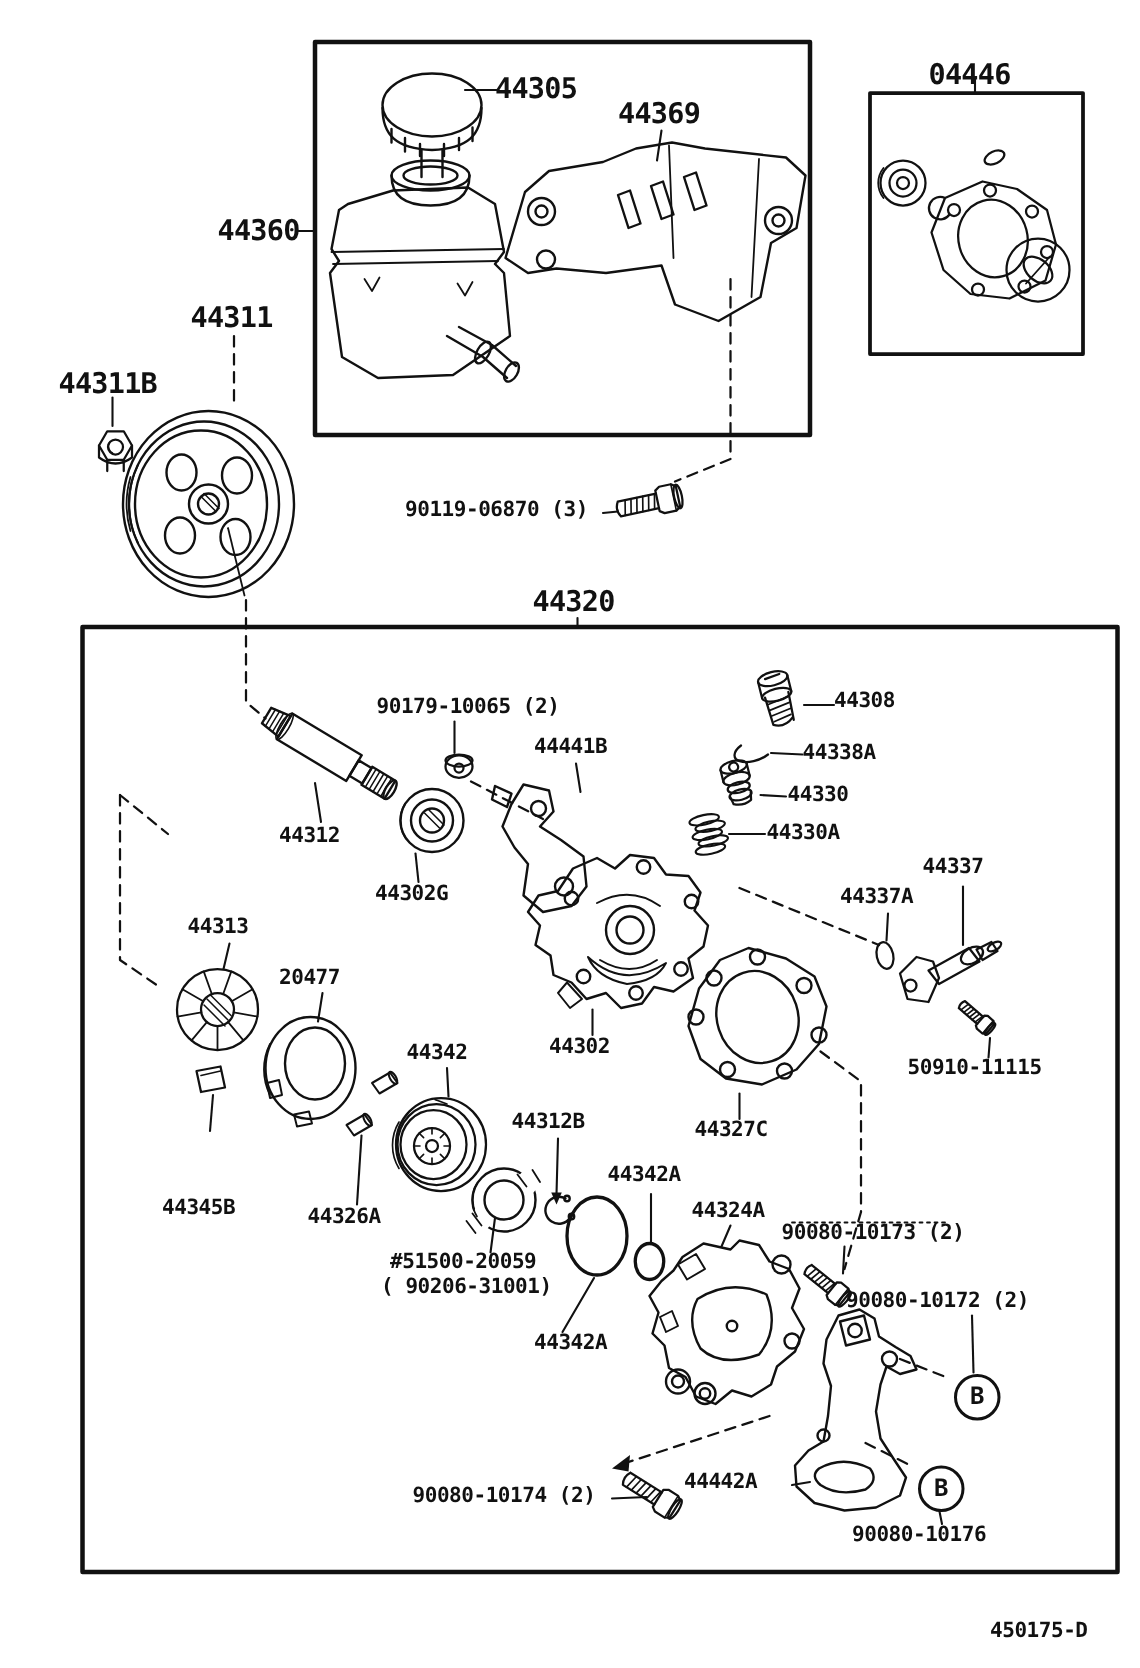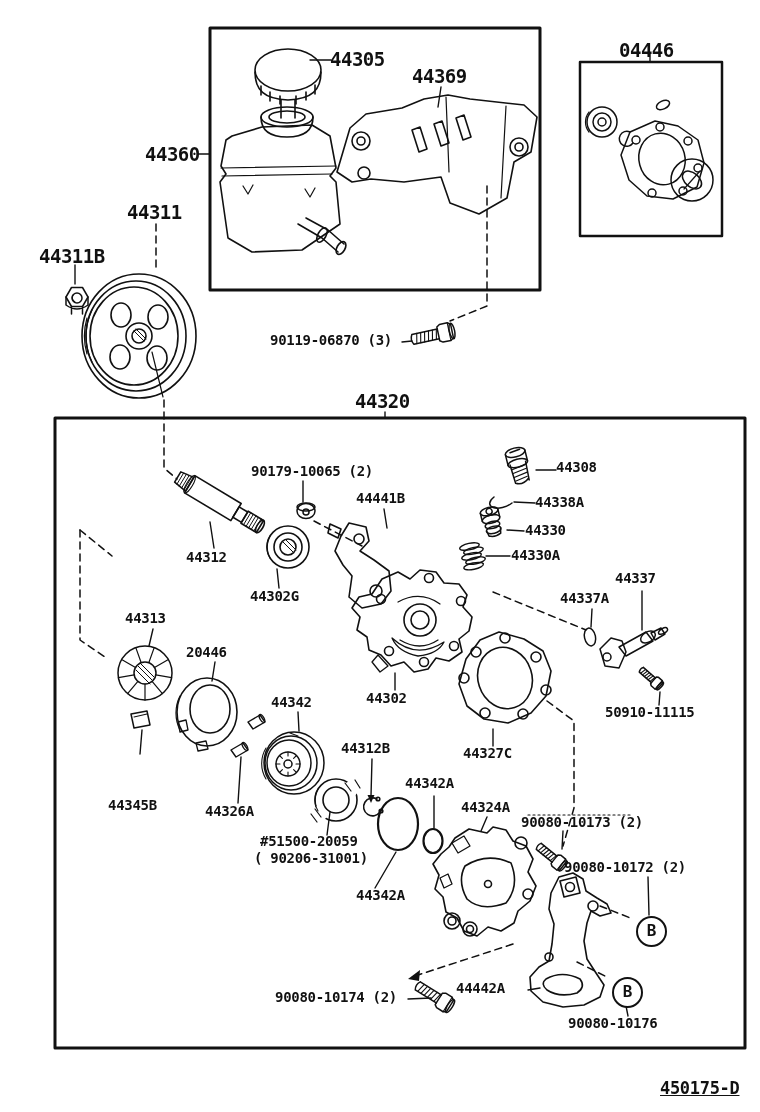--- a/index.html
+++ b/index.html
@@ -8,21 +8,21 @@
     font-family:"DejaVu Sans Mono", "Liberation Mono", monospace;
     overflow:hidden;outline:1px solid #cccccc;
   }
   svg.art{position:absolute;left:0;top:0;}
   svg.art *{vector-effect:non-scaling-stroke;}
   .pn{
     position:absolute;white-space:nowrap;color:#111;
     font-size:14px;font-weight:bold;letter-spacing:-0.3px;line-height:1.05;
   }
   .pn-lg{font-size:19px;letter-spacing:-0.5px;}
-  .code{font-size:17px;text-decoration:underline;}
+  .code{font-size:14px;}
   .badge{
     position:absolute;width:27px;height:27px;border:2.6px solid #111;border-radius:50%;
     color:#111;font-size:16px;font-weight:bold;text-align:center;line-height:26px;
     background:#fff;
   }
 </style>
 </head>
 <body>
 
 <div id="canvas">
@@ -359,21 +359,21 @@
   <div class="pn" style="left:270px;top:333px">90119-06870 (3)</div>
   <div class="pn" style="left:251px;top:464px">90179-10065 (2)</div>
   <div class="pn" style="left:356px;top:491px">44441B</div>
   <div class="pn" style="left:556px;top:460px">44308</div>
   <div class="pn" style="left:535px;top:495px">44338A</div>
   <div class="pn" style="left:525px;top:523px">44330</div>
   <div class="pn" style="left:511px;top:548px">44330A</div>
   <div class="pn" style="left:186px;top:550px">44312</div>
   <div class="pn" style="left:250px;top:589px">44302G</div>
   <div class="pn" style="left:125px;top:611px">44313</div>
-  <div class="pn" style="left:186px;top:645px">20446</div>
+  <div class="pn" style="left:186px;top:645px">20477</div>
   <div class="pn" style="left:108px;top:798px">44345B</div>
   <div class="pn" style="left:271px;top:695px">44342</div>
   <div class="pn" style="left:205px;top:804px">44326A</div>
   <div class="pn" style="left:366px;top:691px">44302</div>
   <div class="pn" style="left:463px;top:746px">44327C</div>
   <div class="pn" style="left:341px;top:741px">44312B</div>
   <div class="pn" style="left:405px;top:776px">44342A</div>
   <div class="pn" style="left:356px;top:888px">44342A</div>
   <div class="pn" style="left:260px;top:834px">#51500-20059</div>
   <div class="pn" style="left:254px;top:851px">( 90206-31001)</div>

